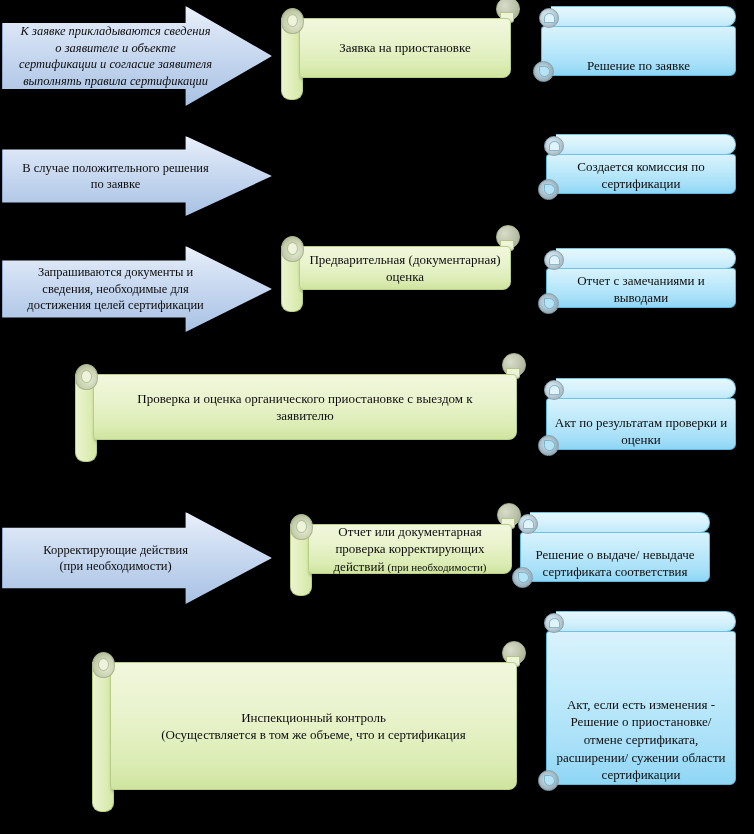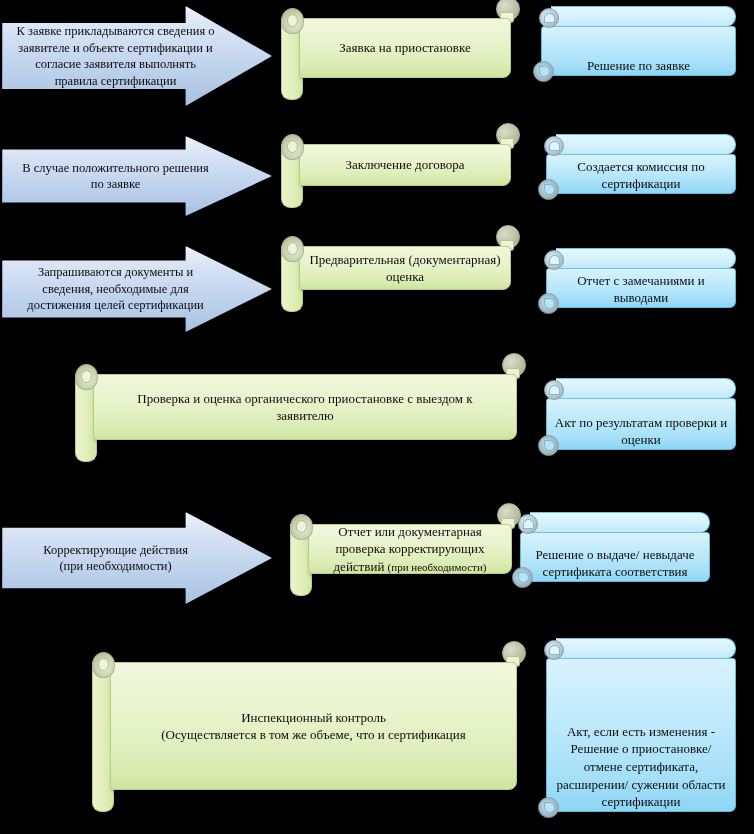--- a/index.html
+++ b/index.html
@@ -98,21 +98,21 @@
   }
   .hscroll .txt{
     width:92%;text-align:center;line-height:1.36;font-size:13px;
   }
 </style>
 </head>
 <body>
 
 <div id="stage">
 
-  <div class="node arrow" style="left:2px;top:6px;width:268px;height:98px;">
+  <div class="node arrow" style="left:2px;top:6px;width:268px;height:98px;font-style:italic;">
     <div class="txt">К заявке прикладываются сведения о заявителе и объекте сертификации и согласие заявителя выполнять правила сертификации</div>
   </div>
 
   <div class="node vscroll" style="left:281px;top:8px;width:230px;height:92px;">
     <div class="tr-curl"></div>
     <div class="tr-notch"></div>
     <div class="spine"></div>
     <div class="body">
       <div class="txt">Заявка на приостановке</div>
     </div>
@@ -125,29 +125,20 @@
     </div>
     <div class="toprail"></div>
     <div class="tl-curl"></div>
     <div class="bl-curl"></div>
   </div>
 
   <div class="node arrow" style="left:2px;top:136px;width:268px;height:78px;">
     <div class="txt">В случае положительного решения по заявке</div>
   </div>
 
-  <div class="node vscroll" style="left:281px;top:134px;width:230px;height:74px;">
-    <div class="tr-curl"></div>
-    <div class="tr-notch"></div>
-    <div class="spine"></div>
-    <div class="body">
-      <div class="txt">Заключение договора</div>
-    </div>
-    <div class="curl"></div>
-  </div>
 
   <div class="node hscroll" style="left:538px;top:134px;width:198px;height:72px;">
     <div class="body">
       <div class="txt">Создается комиссия по сертификации</div>
     </div>
     <div class="toprail"></div>
     <div class="tl-curl"></div>
     <div class="bl-curl"></div>
   </div>
 
@@ -230,21 +221,21 @@
     <div class="spine"></div>
     <div class="body">
       <div class="txt">
         <div>Инспекционный контроль</div>
         <div>(Осуществляется в том же объеме, что и сертификация</div>
       </div>
     </div>
     <div class="curl"></div>
   </div>
 
-  <div class="node hscroll" style="left:538px;top:638px;width:198px;height:186px;">
+  <div class="node hscroll" style="left:538px;top:611px;width:198px;height:186px;">
     <div class="body">
       <div class="txt">Акт, если есть изменения - Решение о приостановке/ отмене сертификата, расширении/ сужении области сертификации</div>
     </div>
     <div class="toprail"></div>
     <div class="tl-curl"></div>
     <div class="bl-curl"></div>
   </div>
 
 </div>
 

